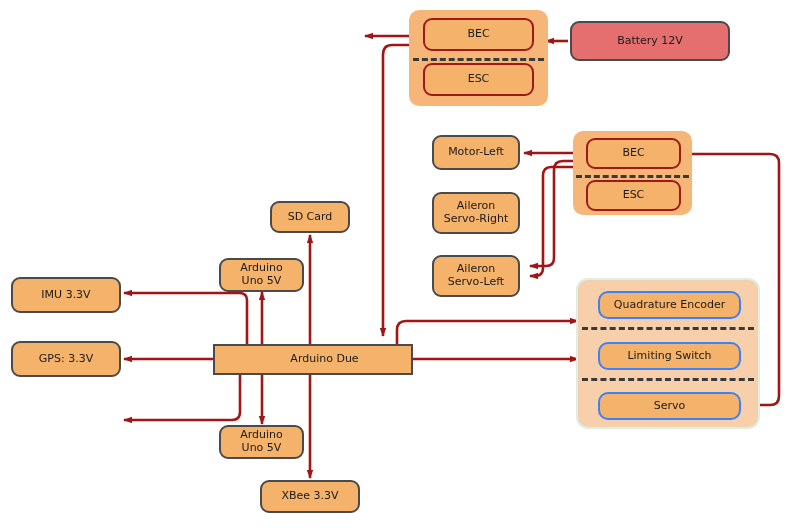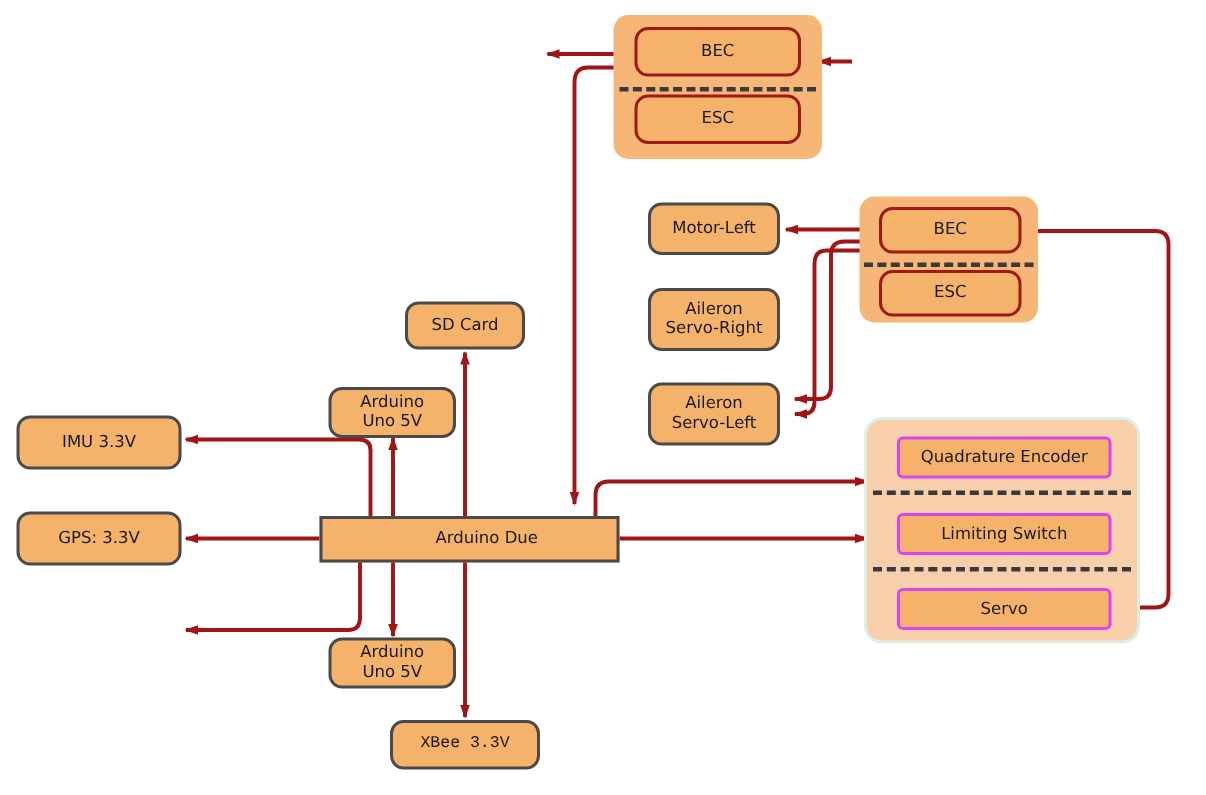--- a/index.html
+++ b/index.html
@@ -6,21 +6,21 @@
   body{font-family:"DejaVu Sans", sans-serif;}
   #canvas{position:relative;width:804px;height:530px;background:#fff;overflow:hidden;}
   svg.wires{position:absolute;left:0;top:0;width:804px;height:530px;pointer-events:none;}
   .node{position:absolute;box-sizing:border-box;display:flex;align-items:center;
         justify-content:center;text-align:center;line-height:1.15;
         font-size:11px;color:#1a1a1a;background:#f5b26b;
         border:2px solid #4a4a4a;border-radius:9px;z-index:3;}
   .node.square{border-radius:0;border-width:2px;padding-left:23px;}
   .node.battery{background:#e56f6f;}
   .node.inner{border:2px solid #9e1a1a;border-radius:9px;background:#f5b26b;}
-  .node.inner-gray{border:2px solid #d946ef;border-radius:4px;background:#f5b26b;}
+  .node.inner-gray{border:2px solid #3b82f6;border-radius:10px;background:#f5b26b;}
   .group{position:absolute;box-sizing:border-box;background:#f6b678;
          border-radius:10px;z-index:1;}
   .group.light{background:#f7cfab;box-shadow:0 0 0 2px #dfeee4;}
   .divider{position:absolute;border-top:3px dashed #3a3a3a;z-index:2;}
   .two-line{white-space:pre-line;}
 </style>
 </head>
 <body>
 
 <div id="canvas">
@@ -72,20 +72,21 @@
 
       <path d="M310,374 L310,478" marker-end="url(#ah)"></path>
 
       <path d="M397,344 L397,330 Q397,321 406,321 L578,321" marker-end="url(#ah)"></path>
 
       <path d="M413,359 L578,359" marker-end="url(#ah)"></path>
     </g>
   </svg>
 
 
+  <div class="node battery" style="left:570px;top:21px;width:160px;height:40px;">Battery 12V</div>
 
   <div class="node inner" style="left:423px;top:18px;width:111px;height:33px;">BEC</div>
 
   <div class="node inner" style="left:423px;top:63px;width:111px;height:33px;">ESC</div>
 
   <div class="node" style="left:432px;top:135px;width:88px;height:35px;">Motor-Left</div>
 
   <div class="node inner" style="left:586px;top:138px;width:95px;height:31px;">BEC</div>
 
   <div class="node inner" style="left:586px;top:180px;width:95px;height:31px;">ESC</div>
@@ -104,21 +105,21 @@
   <div class="node two-line" style="left:219px;top:425px;width:85px;height:34px;">Arduino
 Uno 5V</div>
 
   <div class="node" style="left:11px;top:277px;width:110px;height:36px;">IMU 3.3V</div>
 
   <div class="node" style="left:11px;top:341px;width:110px;height:36px;">GPS: 3.3V</div>
 
 
   <div class="node square" style="left:213px;top:344px;width:200px;height:31px;">Arduino Due</div>
 
-  <div class="node" style="left:260px;top:480px;width:100px;height:33px;font-family:Liberation Mono, monospace;">XBee 3.3V</div>
+  <div class="node" style="left:260px;top:480px;width:100px;height:33px;">XBee 3.3V</div>
 
   <div class="node inner-gray" style="left:598px;top:291px;width:143px;height:28px;">Quadrature Encoder</div>
 
   <div class="node inner-gray" style="left:598px;top:342px;width:143px;height:28px;">Limiting Switch</div>
 
   <div class="node inner-gray" style="left:598px;top:392px;width:143px;height:28px;">Servo</div>
 
 </div>
 
 </body></html>

